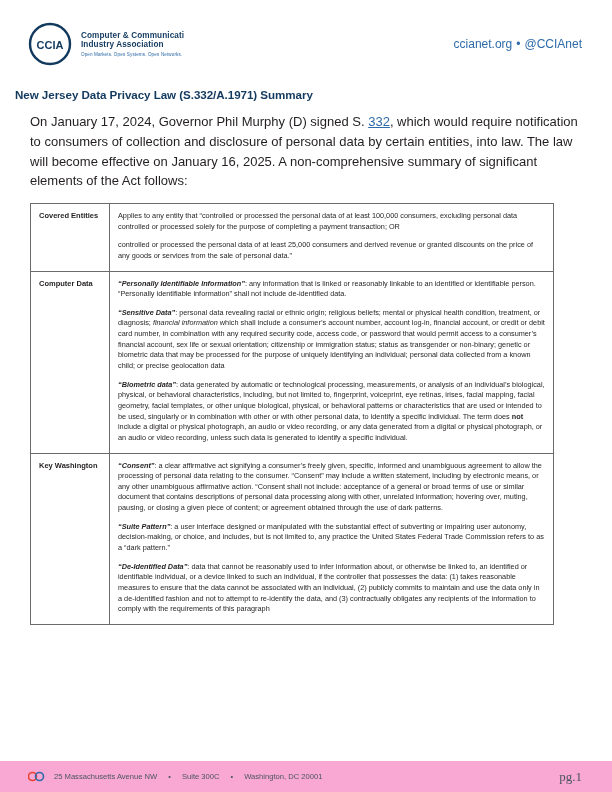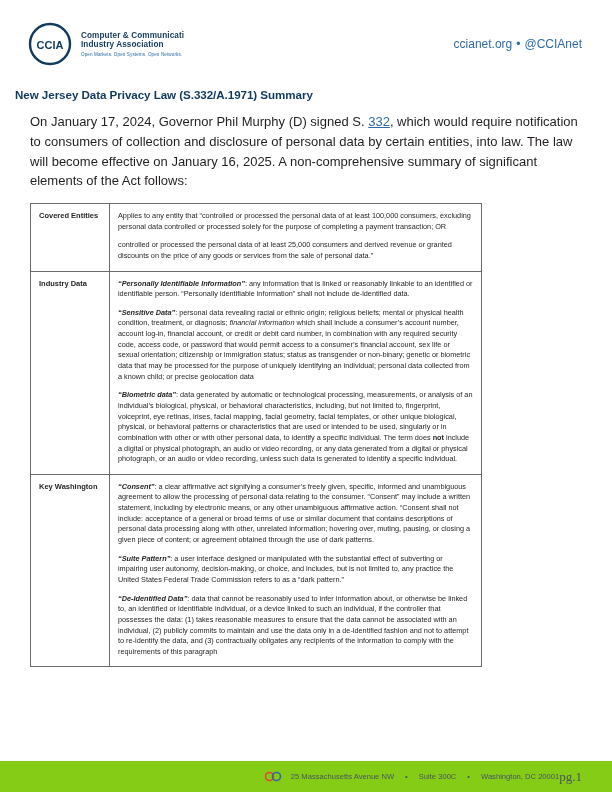--- a/index.html
+++ b/index.html
@@ -82,21 +82,21 @@
     color: #231f20;
   }
   .intro a {
     color: #2e6ba8;
     text-decoration: underline;
   }
 
   
   table.main {
     margin: 12px 30px 0 30px;
-    width: 452px;
+    width: 524px;
     border-collapse: collapse;
     table-layout: fixed;
   }
   table.main td {
     border: 0.8px solid #6b6b6b;
     vertical-align: top;
     padding: 7px 8px 9px 8px;
   }
   td.label {
     width: 79px;
@@ -116,24 +116,24 @@
   .it { font-style: italic; }
   .bld { font-weight: bold; }
 
   
   .footer {
     position: absolute;
     left: 0;
     right: 0;
     bottom: 0;
     height: 31px;
-    background: #84cc16;
-    display: flex;
-    align-items: center;
-    justify-content: flex-end;
+    background: #f9a8d4;
+    display: flex;
+    align-items: center;
+    justify-content: space-between;
     padding: 0 30px 0 28px;
   }
   .footer-left {
     display: flex;
     align-items: center;
     gap: 8px;
     font-size: 7.6px;
     color: #4a5560;
   }
   .footer-mark { width: 18px; height: 11px; flex: 0 0 auto; }
@@ -173,21 +173,21 @@
 
       <tr>
         <td class="label">Covered Entities</td>
         <td class="body">
           <p>Applies to any entity that “controlled or processed the personal data of at least 100,000 consumers, excluding personal data controlled or processed solely for the purpose of completing a payment transaction; OR</p>
           <p>controlled or processed the personal data of at least 25,000 consumers and derived revenue or granted discounts on the price of any goods or services from the sale of personal data.”</p>
         </td>
       </tr>
 
       <tr>
-        <td class="label">Industry Data</td>
+        <td class="label">Computer Data</td>
         <td class="body">
           <p><span class="bi">“Personally Identifiable Information”</span><span>: any information that  is linked or reasonably linkable to an identified or identifiable person. “Personally identifiable information” shall not include de-identified data.</span></p>
           <p><span class="bi">“Sensitive Data”</span><span>: personal data revealing racial or ethnic origin; religious beliefs; mental or physical health condition, treatment, or diagnosis; </span><span class="it">financial information</span><span> which shall include a consumer’s account number, account log-in, financial account, or credit or debit card number, in combination with any required security code, access code, or password that would permit access to a consumer’s financial account, sex life or sexual orientation; citizenship or immigration  status; status as transgender or non-binary; genetic or biometric data that may be processed for the purpose of uniquely identifying an  individual; personal data collected from a known child; or precise geolocation data</span></p>
           <p><span class="bi">“Biometric data”</span><span>: data generated by automatic or technological processing, measurements, or analysis of an individual’s biological, physical, or behavioral characteristics, including, but not limited to, fingerprint, voiceprint, eye retinas, irises, facial mapping, facial geometry, facial templates, or other unique biological, physical, or behavioral patterns or characteristics that are used or intended to be used, singularly or in combination with other or with other personal data, to identify a specific individual. The term does </span><span class="bld">not</span><span> include a digital or physical photograph, an audio or video recording, or any data generated from a digital or physical photograph, or an audio or video recording, unless such data is generated to identify a specific individual.</span></p>
         </td>
       </tr>
 
       <tr>
         <td class="label">Key Washington</td>
         <td class="body">

